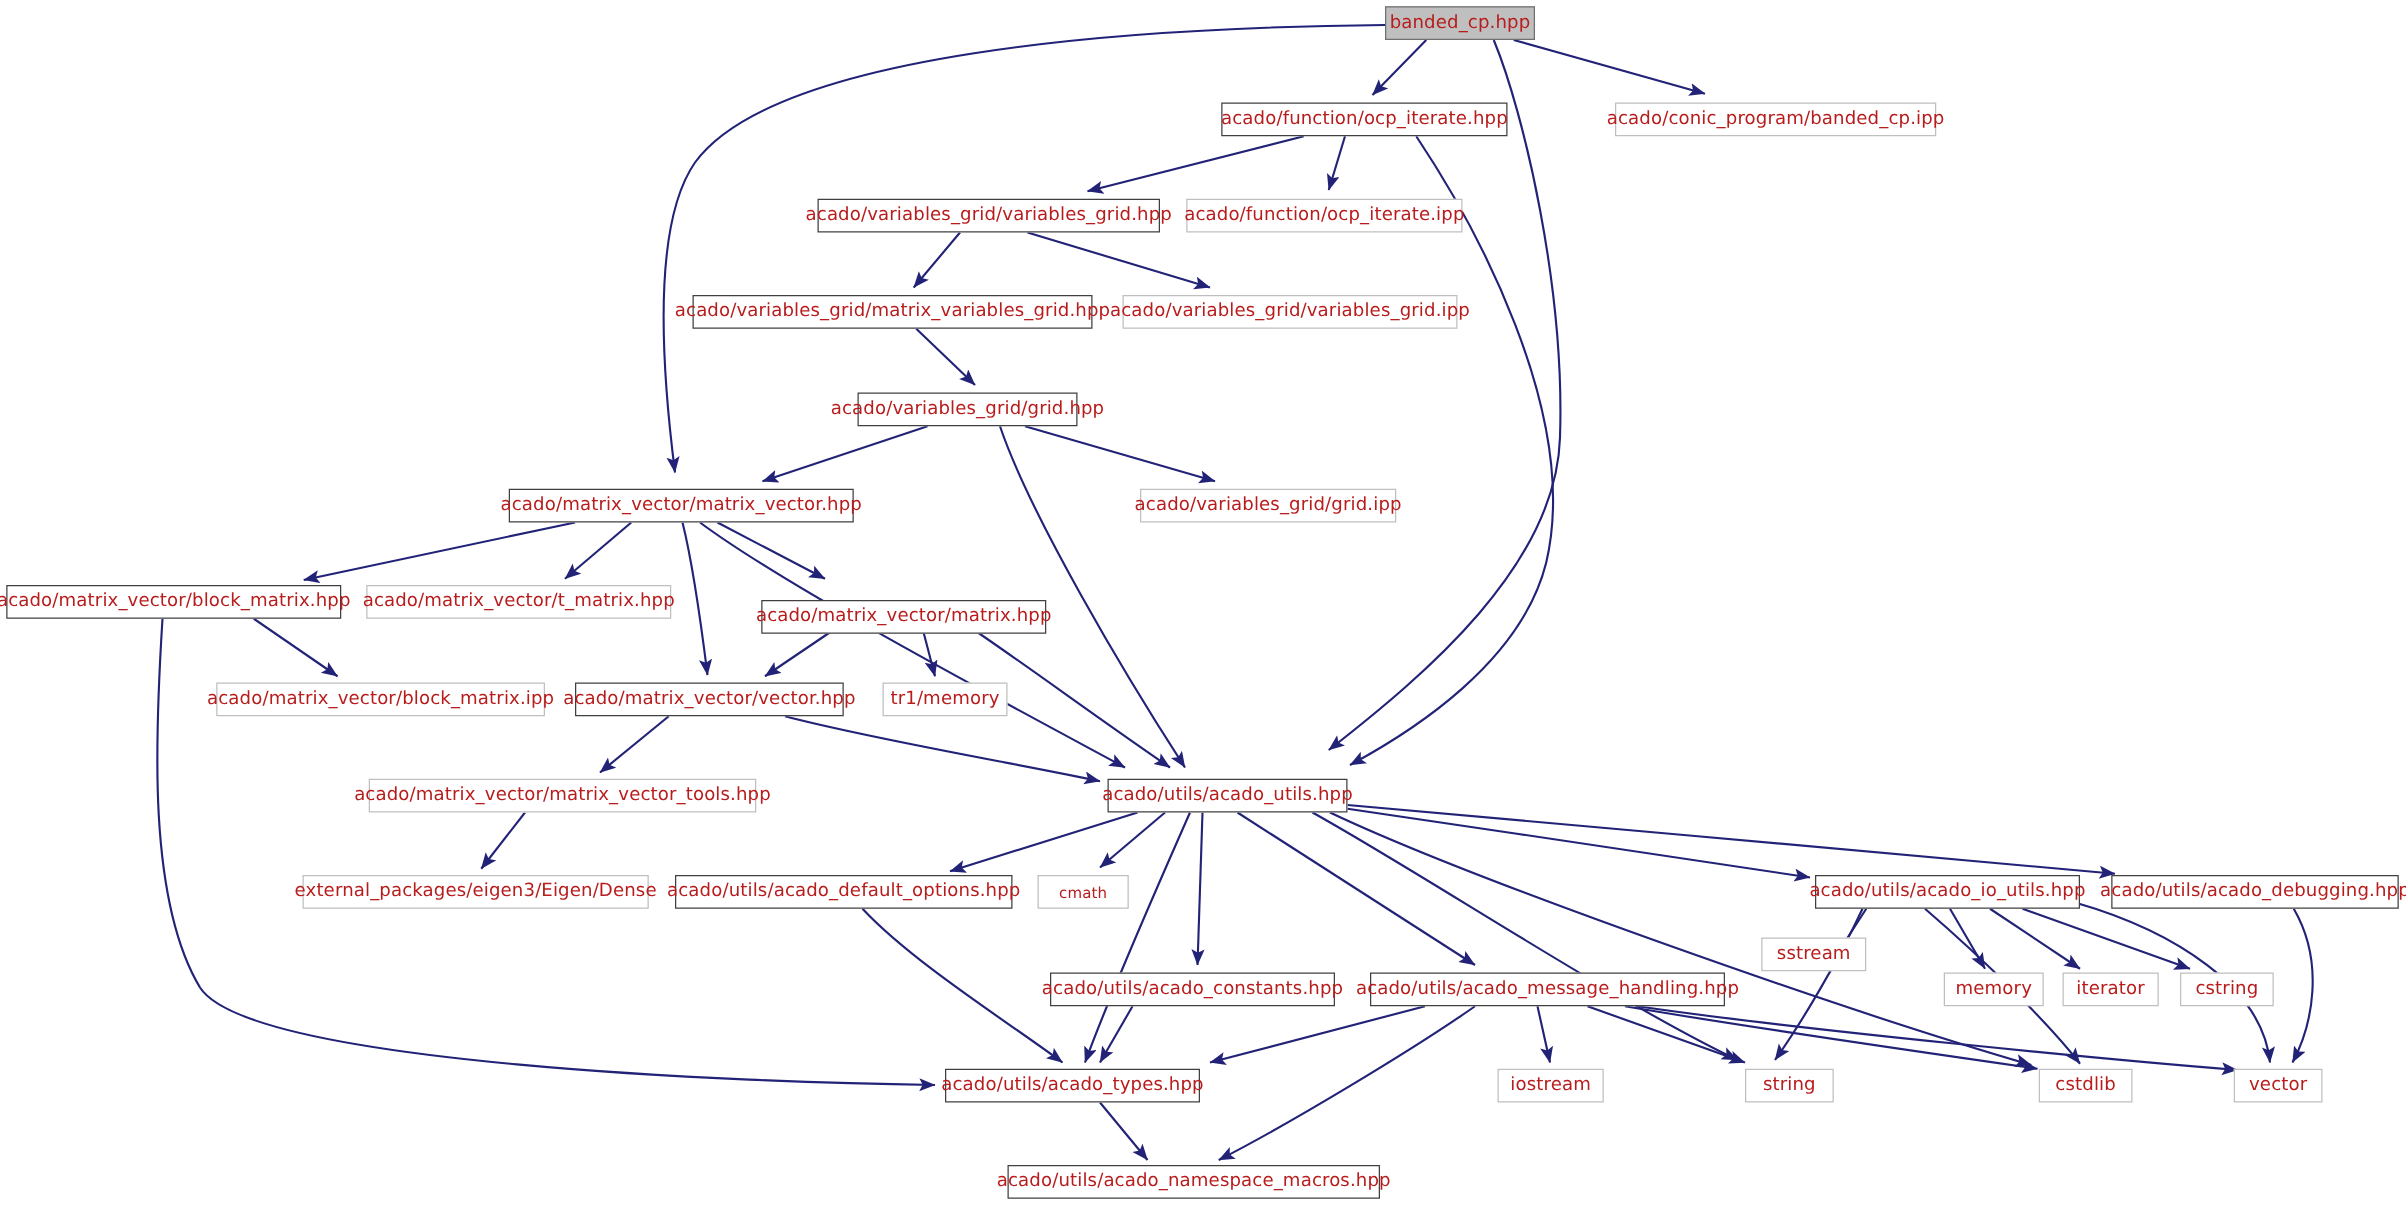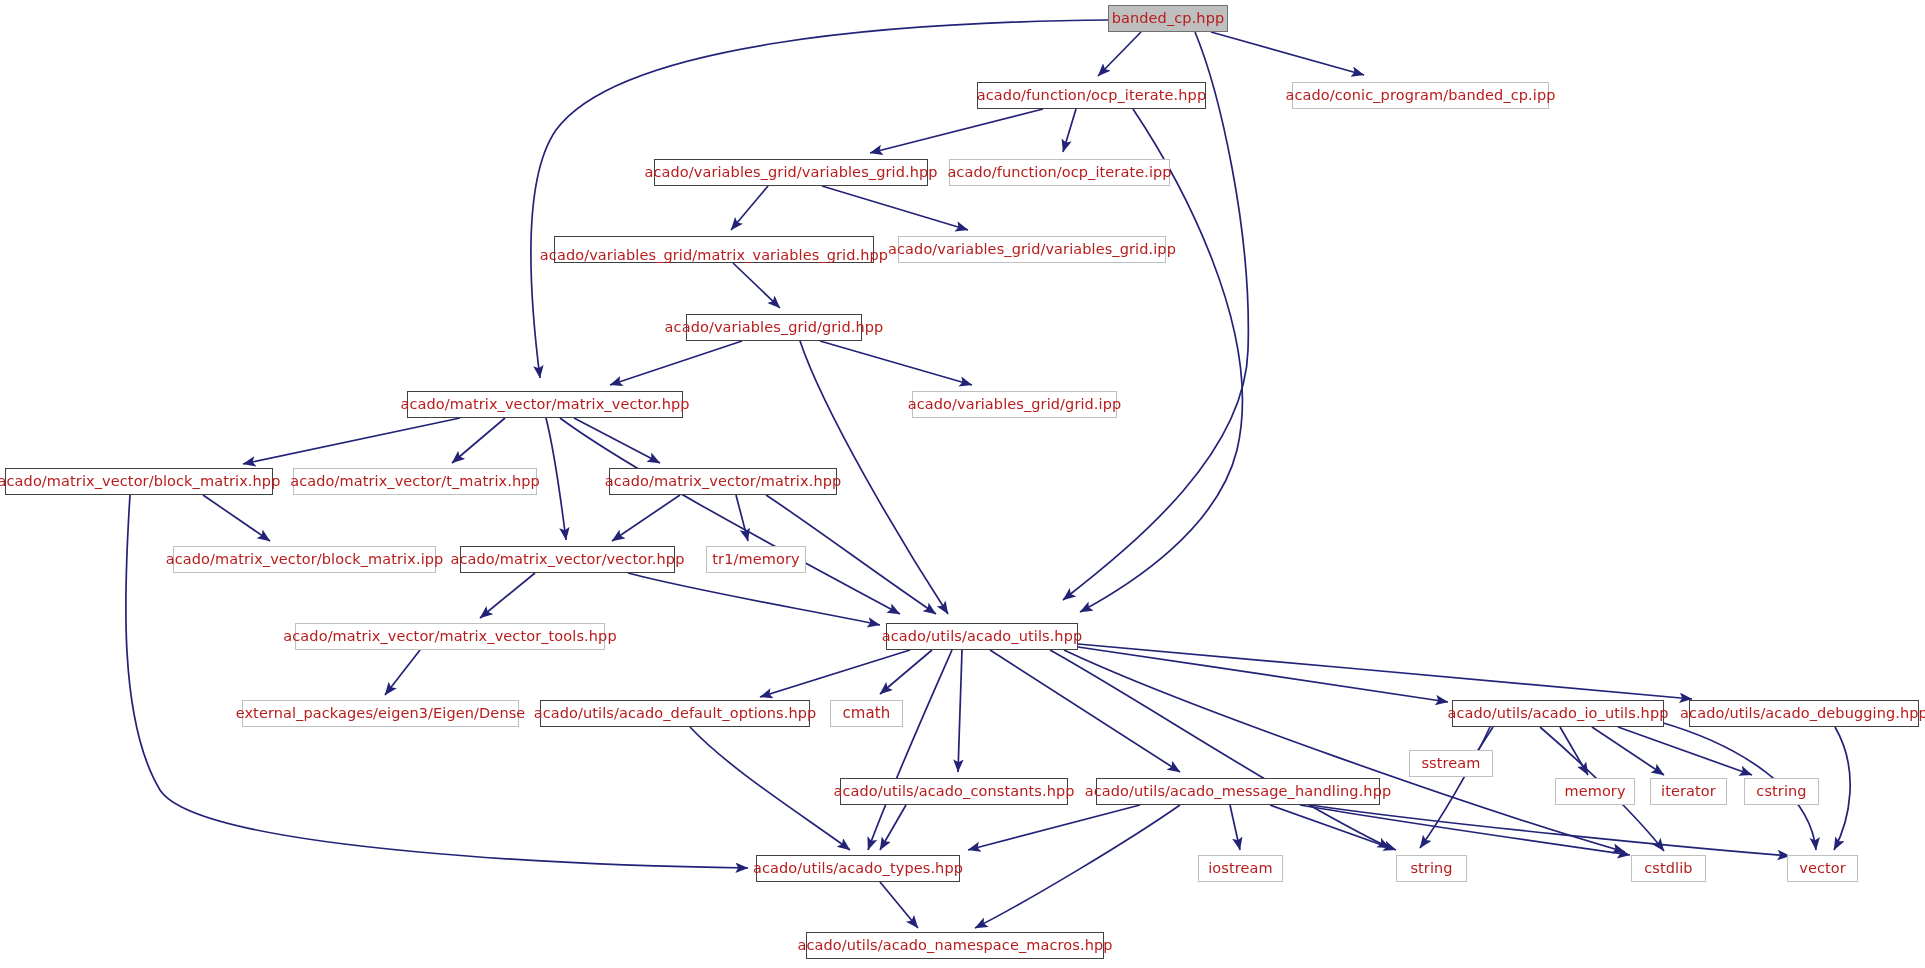--- a/index.html
+++ b/index.html
@@ -87,42 +87,42 @@
       </div>
       <div class="node " style="left: 1292px; top: 82px; width: 257px; height: 27px; font-size: 14.5px;">
         <span class="nlabel">acado/conic_program/banded_cp.ipp</span>
       </div>
       <div class="node hdr" style="left: 654px; top: 159px; width: 274px; height: 27px; font-size: 14.5px;">
         <span class="nlabel">acado/variables_grid/variables_grid.hpp</span>
       </div>
       <div class="node " style="left: 949px; top: 159px; width: 221px; height: 27px; font-size: 14.5px;">
         <span class="nlabel">acado/function/ocp_iterate.ipp</span>
       </div>
-      <div class="node hdr" style="left: 554px; top: 236px; width: 320px; height: 27px; font-size: 14.5px; align-items: flex-end;">
+      <div class="node hdr" style="left: 554px; top: 236px; width: 320px; height: 27px; font-size: 14.5px;">
         <span class="nlabel">acado/variables_grid/matrix_variables_grid.hpp</span>
       </div>
       <div class="node " style="left: 898px; top: 236px; width: 268px; height: 27px; font-size: 14.5px;">
         <span class="nlabel">acado/variables_grid/variables_grid.ipp</span>
       </div>
       <div class="node hdr" style="left: 686px; top: 314px; width: 176px; height: 27px; font-size: 14.5px;">
         <span class="nlabel">acado/variables_grid/grid.hpp</span>
       </div>
       <div class="node hdr" style="left: 407px; top: 391px; width: 276px; height: 27px; font-size: 14.5px;">
         <span class="nlabel">acado/matrix_vector/matrix_vector.hpp</span>
       </div>
       <div class="node " style="left: 912px; top: 391px; width: 205px; height: 27px; font-size: 14.5px;">
         <span class="nlabel">acado/variables_grid/grid.ipp</span>
       </div>
       <div class="node hdr" style="left: 5px; top: 468px; width: 268px; height: 27px; font-size: 14.5px;">
         <span class="nlabel">acado/matrix_vector/block_matrix.hpp</span>
       </div>
       <div class="node " style="left: 293px; top: 468px; width: 244px; height: 27px; font-size: 14.5px;">
         <span class="nlabel">acado/matrix_vector/t_matrix.hpp</span>
       </div>
-      <div class="node hdr" style="left: 609px; top: 468px; width: 228px; height: 27px; font-size: 14.5px;">
+      <div class="node hdr" style="left: 609px; top: 480px; width: 228px; height: 27px; font-size: 14.5px;">
         <span class="nlabel">acado/matrix_vector/matrix.hpp</span>
       </div>
       <div class="node " style="left: 173px; top: 546px; width: 263px; height: 27px; font-size: 14.5px;">
         <span class="nlabel">acado/matrix_vector/block_matrix.ipp</span>
       </div>
       <div class="node hdr" style="left: 460px; top: 546px; width: 215px; height: 27px; font-size: 14.5px;">
         <span class="nlabel">acado/matrix_vector/vector.hpp</span>
       </div>
       <div class="node " style="left: 706px; top: 546px; width: 100px; height: 27px; font-size: 14.5px;">
         <span class="nlabel">tr1/memory</span>
@@ -132,21 +132,21 @@
       </div>
       <div class="node hdr" style="left: 886px; top: 623px; width: 192px; height: 27px; font-size: 14.5px;">
         <span class="nlabel">acado/utils/acado_utils.hpp</span>
       </div>
       <div class="node " style="left: 242px; top: 700px; width: 277px; height: 27px; font-size: 14.5px;">
         <span class="nlabel">external_packages/eigen3/Eigen/Dense</span>
       </div>
       <div class="node hdr" style="left: 540px; top: 700px; width: 270px; height: 27px; font-size: 14.5px;">
         <span class="nlabel">acado/utils/acado_default_options.hpp</span>
       </div>
-      <div class="node " style="left: 830px; top: 700px; width: 73px; height: 27px; font-size: 15px;">
+      <div class="node " style="left: 830px; top: 700px; width: 73px; height: 27px; font-size: 12px;">
         <span class="nlabel">cmath</span>
       </div>
       <div class="node hdr" style="left: 1452px; top: 700px; width: 212px; height: 27px; font-size: 14.5px;">
         <span class="nlabel">acado/utils/acado_io_utils.hpp</span>
       </div>
       <div class="node hdr" style="left: 1689px; top: 700px; width: 230px; height: 27px; font-size: 14.5px;">
         <span class="nlabel">acado/utils/acado_debugging.hpp</span>
       </div>
       <div class="node hdr" style="left: 840px; top: 778px; width: 228px; height: 27px; font-size: 14.5px;">
         <span class="nlabel">acado/utils/acado_constants.hpp</span>

